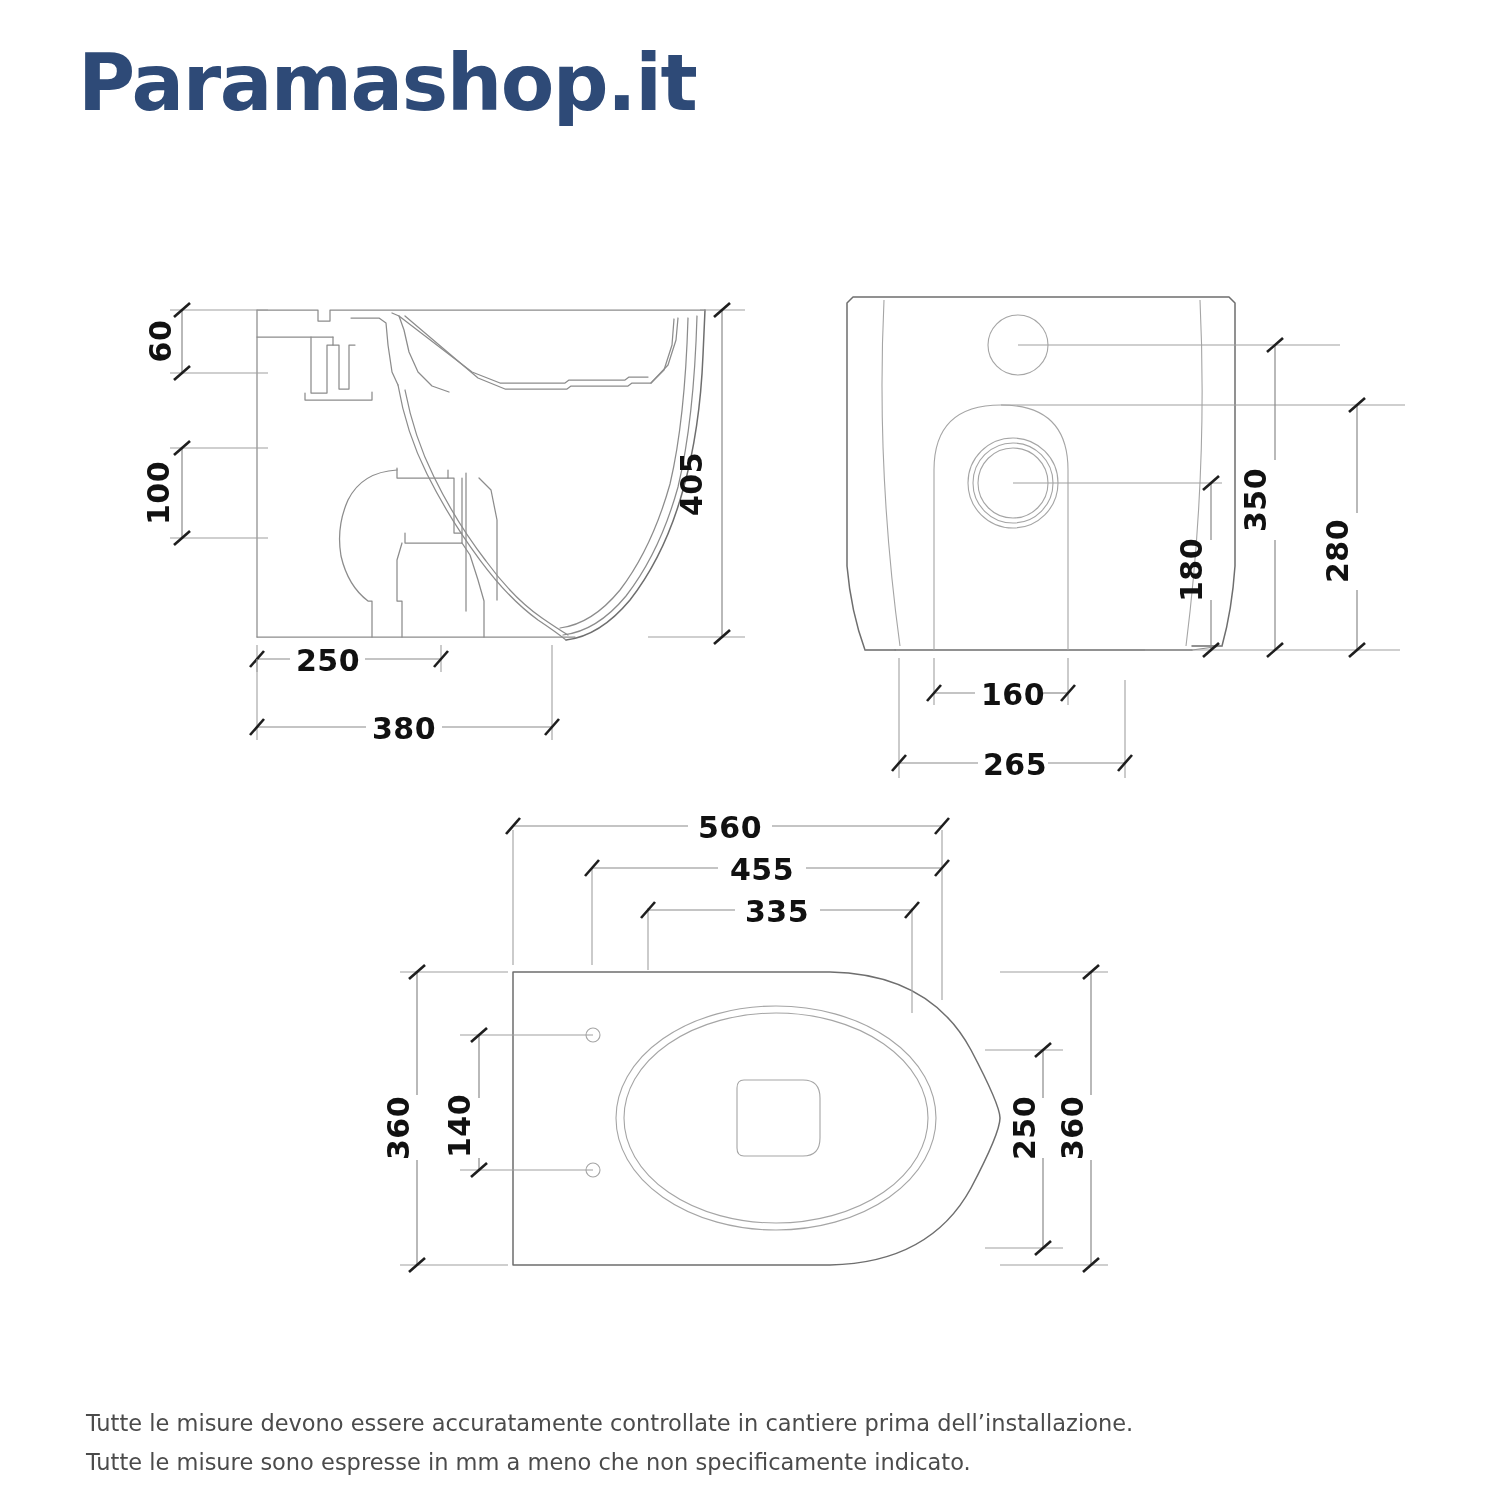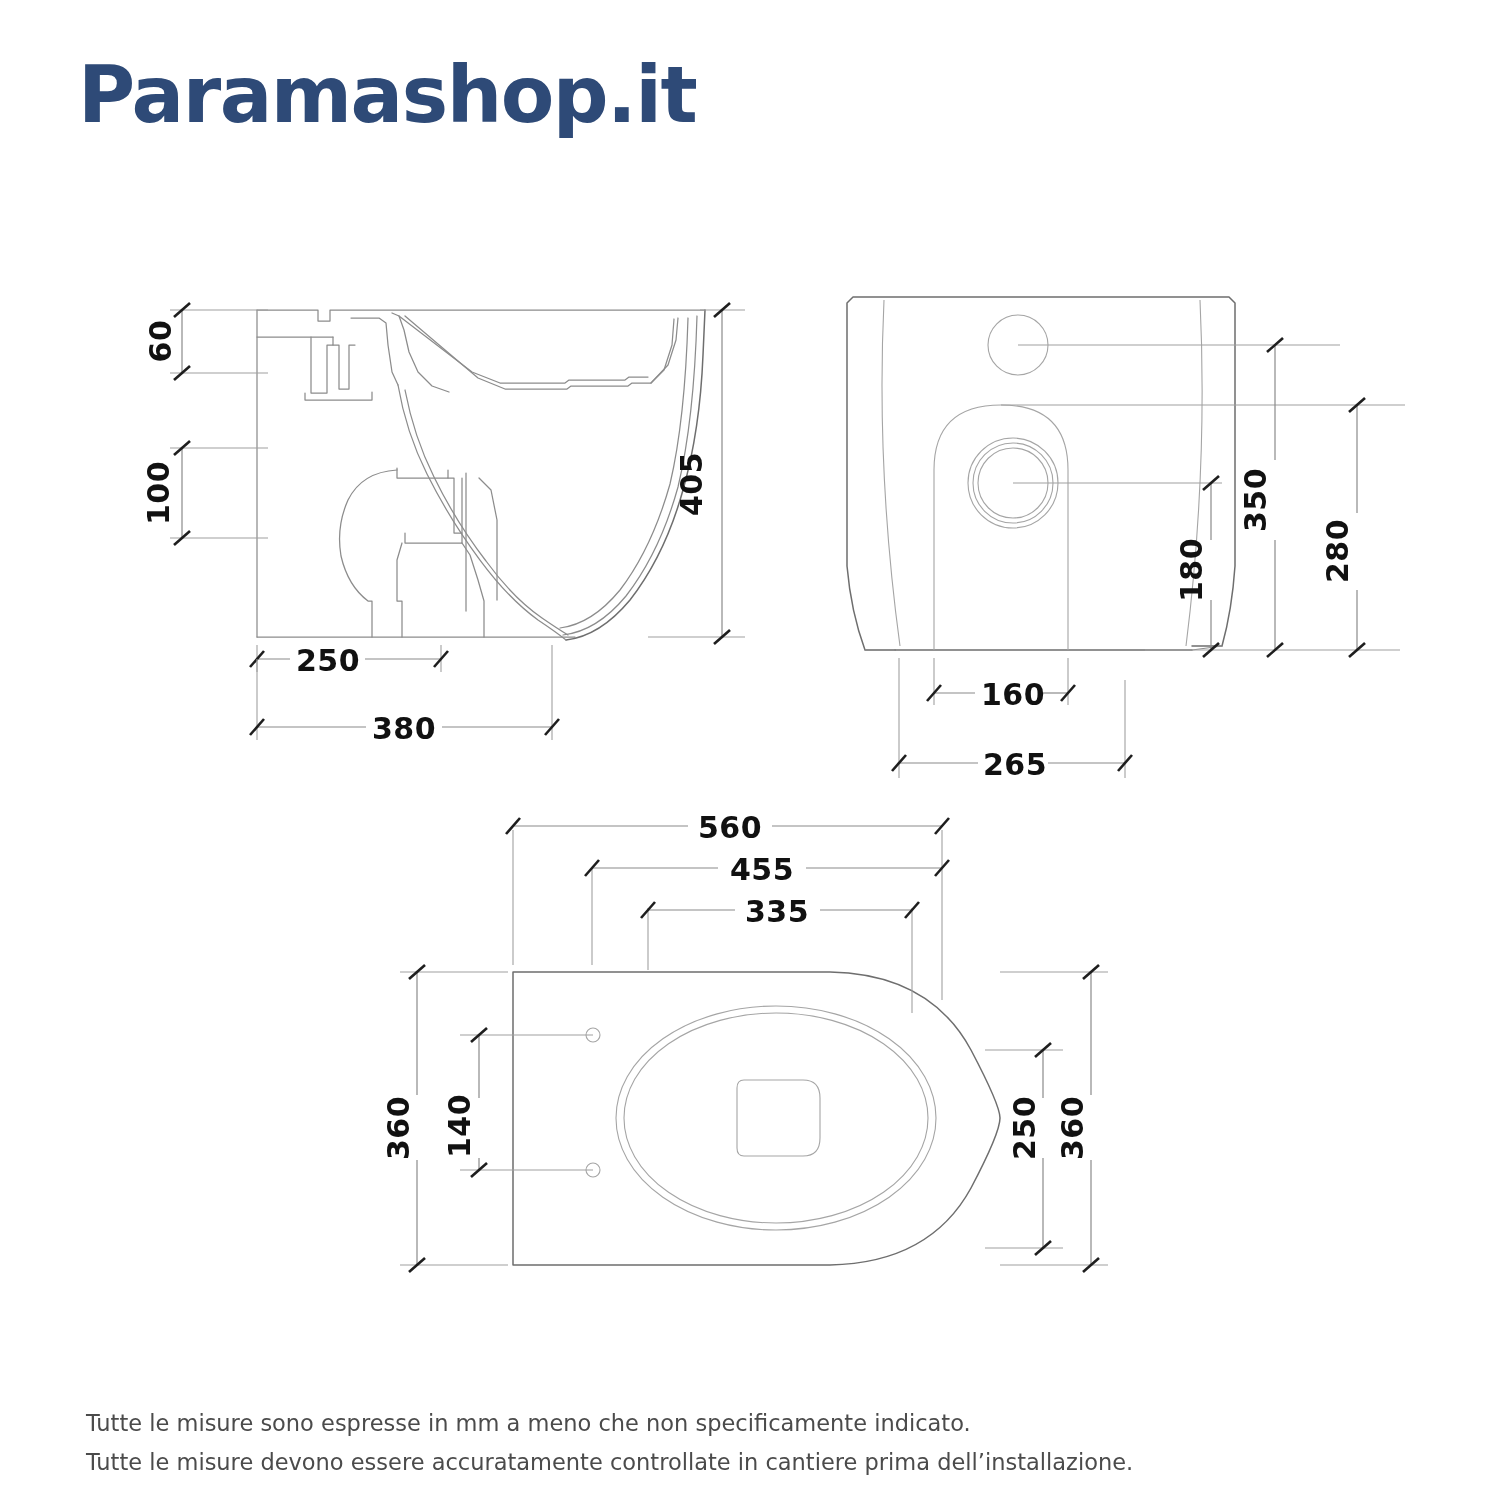--- a/index.html
+++ b/index.html
@@ -17,21 +17,21 @@
   }
   #sheet {
     position: absolute;
     inset: 0;
     width: 1500px;
     height: 1500px;
   }
   .brand {
     position: absolute;
     left: 78px;
-    top: 56px;
+    top: 44px;
     font-family: "DejaVu Sans", sans-serif;
     font-size: 78px;
     font-weight: 700;
     letter-spacing: -1.5px;
     color: #2e4a77;
     line-height: 1;
     white-space: nowrap;
     user-select: none;
   }
   .footer {
@@ -338,17 +338,17 @@
         <path class="dimline" d="M1091,972 L1091,1095"></path>
         <path class="dimline" d="M1091,1160 L1091,1265"></path>
         <line class="tick" x1="1083" y1="979" x2="1099" y2="965"></line>
         <line class="tick" x1="1083" y1="1272" x2="1099" y2="1258"></line>
         <text class="dimtext" x="1083" y="1128" transform="rotate(-90 1083 1128)" text-anchor="middle">360</text>
       </g>
     </g>
   </svg>
 
   <div class="footer">
+    <div>Tutte le misure devono essere accuratamente controllate in cantiere prima dell’installazione.</div>
     <div>Tutte le misure sono espresse in mm a meno che non specificamente indicato.</div>
-    <div>Tutte le misure devono essere accuratamente controllate in cantiere prima dell’installazione.</div>
   </div>
 
 </div>
 
 </body></html>

